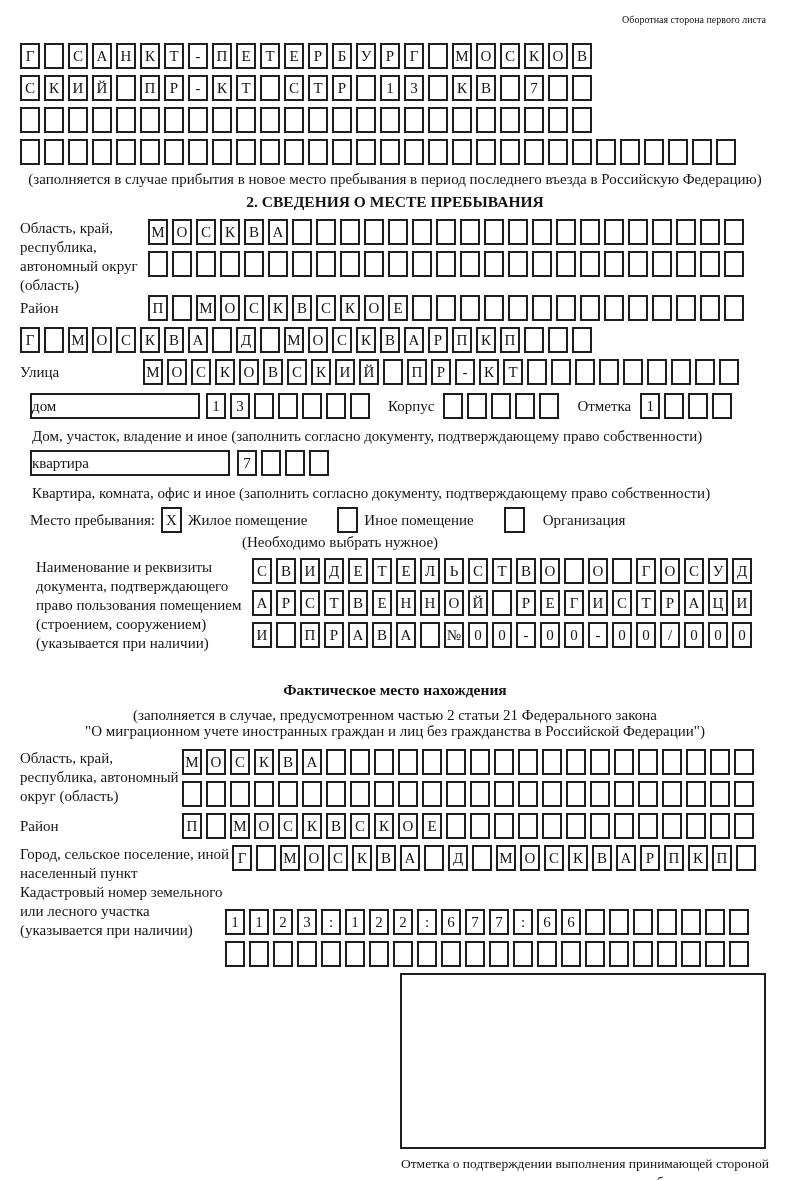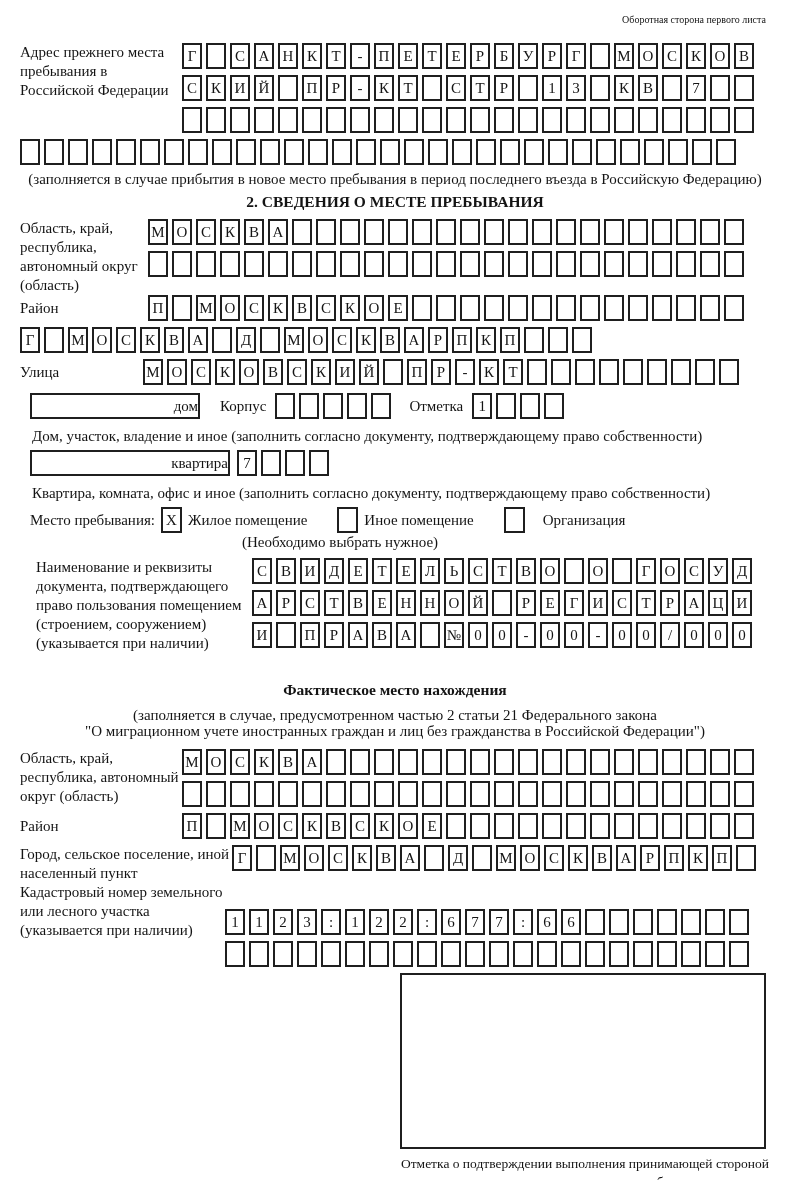--- a/index.html
+++ b/index.html
@@ -17,21 +17,21 @@
   .lbl { font-size:15px; line-height:19px; flex:0 0 auto; }
   .grids { flex:1 1 auto; }
   .grid { white-space:nowrap; margin-bottom:5px; height:27px; }
   .cell {
     display:inline-block; width:20px; height:26px; margin-right:4px;
     border:2px solid #1f1f1f; text-align:center; font-size:15px; line-height:22px;
     vertical-align:top; background:#fff;
   }
   .boxfield {
     display:inline-block; height:26px; border:2px solid #1f1f1f;
-    text-align:right; font-size:15px; line-height:22px; vertical-align:top; background:#fff;
+    text-align:left; font-size:15px; line-height:22px; vertical-align:top; background:#fff;
   }
   .cbox {
     display:inline-block; width:21px; height:26px; border:2px solid #1f1f1f;
     text-align:center; font-size:15px; line-height:22px; vertical-align:top; margin:0 6px;
   }
   .caption { font-size:15px; line-height:16px; }
   .caption-center { text-align:center; }
   .sec-title { text-align:center; font-weight:bold; font-size:15.5px; margin:6px 0 8px 0; }
 
   
@@ -67,21 +67,20 @@
   .stamp-note { font-size:13.5px; line-height:18px; text-align:center; }
 </style>
 </head>
 <body>
 
 <div class="page">
 
   <div class="header-note">Оборотная сторона первого листа</div>
 
   <div class="frow s1">
-    <div class="lbl">Адрес прежнего места пребывания в Российской Федерации</div>
     <div class="grids">
       <div class="grid"><span class="cell">Г</span><span class="cell"></span><span class="cell">С</span><span class="cell">А</span><span class="cell">Н</span><span class="cell">К</span><span class="cell">Т</span><span class="cell">-</span><span class="cell">П</span><span class="cell">Е</span><span class="cell">Т</span><span class="cell">Е</span><span class="cell">Р</span><span class="cell">Б</span><span class="cell">У</span><span class="cell">Р</span><span class="cell">Г</span><span class="cell"></span><span class="cell">М</span><span class="cell">О</span><span class="cell">С</span><span class="cell">К</span><span class="cell">О</span><span class="cell">В</span></div>
       <div class="grid"><span class="cell">С</span><span class="cell">К</span><span class="cell">И</span><span class="cell">Й</span><span class="cell"></span><span class="cell">П</span><span class="cell">Р</span><span class="cell">-</span><span class="cell">К</span><span class="cell">Т</span><span class="cell"></span><span class="cell">С</span><span class="cell">Т</span><span class="cell">Р</span><span class="cell"></span><span class="cell">1</span><span class="cell">3</span><span class="cell"></span><span class="cell">К</span><span class="cell">В</span><span class="cell"></span><span class="cell">7</span><span class="cell"></span><span class="cell"></span></div>
       <div class="grid"><span class="cell"></span><span class="cell"></span><span class="cell"></span><span class="cell"></span><span class="cell"></span><span class="cell"></span><span class="cell"></span><span class="cell"></span><span class="cell"></span><span class="cell"></span><span class="cell"></span><span class="cell"></span><span class="cell"></span><span class="cell"></span><span class="cell"></span><span class="cell"></span><span class="cell"></span><span class="cell"></span><span class="cell"></span><span class="cell"></span><span class="cell"></span><span class="cell"></span><span class="cell"></span><span class="cell"></span></div>
     </div>
   </div>
   <div class="grid"><span class="cell"></span><span class="cell"></span><span class="cell"></span><span class="cell"></span><span class="cell"></span><span class="cell"></span><span class="cell"></span><span class="cell"></span><span class="cell"></span><span class="cell"></span><span class="cell"></span><span class="cell"></span><span class="cell"></span><span class="cell"></span><span class="cell"></span><span class="cell"></span><span class="cell"></span><span class="cell"></span><span class="cell"></span><span class="cell"></span><span class="cell"></span><span class="cell"></span><span class="cell"></span><span class="cell"></span><span class="cell"></span><span class="cell"></span><span class="cell"></span><span class="cell"></span><span class="cell"></span><span class="cell"></span></div>
   <div class="caption caption-center s1-note">(заполняется в случае прибытия в новое место пребывания в период последнего въезда в Российскую Федерацию)</div>
 
   <div class="sec-title">2. СВЕДЕНИЯ О МЕСТЕ ПРЕБЫВАНИЯ</div>
@@ -109,20 +108,21 @@
 
   <div class="frow s2-street">
     <div class="lbl">Улица</div>
     <div class="grids">
         <div class="grid"><span class="cell">М</span><span class="cell">О</span><span class="cell">С</span><span class="cell">К</span><span class="cell">О</span><span class="cell">В</span><span class="cell">С</span><span class="cell">К</span><span class="cell">И</span><span class="cell">Й</span><span class="cell"></span><span class="cell">П</span><span class="cell">Р</span><span class="cell">-</span><span class="cell">К</span><span class="cell">Т</span><span class="cell"></span><span class="cell"></span><span class="cell"></span><span class="cell"></span><span class="cell"></span><span class="cell"></span><span class="cell"></span><span class="cell"></span><span class="cell"></span></div>
       </div>
   </div>
 
   <div class="house-row">
     <span class="boxfield dom-box">дом</span>
+    <span class="grid"><span class="cell">1</span><span class="cell">3</span><span class="cell"></span><span class="cell"></span><span class="cell"></span><span class="cell"></span><span class="cell"></span></span>
     <span class="inline-lbl">Корпус</span>
     <span class="grid"><span class="cell"></span><span class="cell"></span><span class="cell"></span><span class="cell"></span><span class="cell"></span></span>
     <span class="inline-lbl">Отметка</span>
     <span class="grid"><span class="cell">1</span><span class="cell"></span><span class="cell"></span><span class="cell"></span></span>
   </div>
   <div class="caption note-left">Дом, участок, владение и иное (заполнить согласно документу, подтверждающему право собственности)</div>
 
   <div class="apt-row">
     <span class="boxfield kv-box">квартира</span>
     <span class="grid"><span class="cell">7</span><span class="cell"></span><span class="cell"></span><span class="cell"></span></span>

